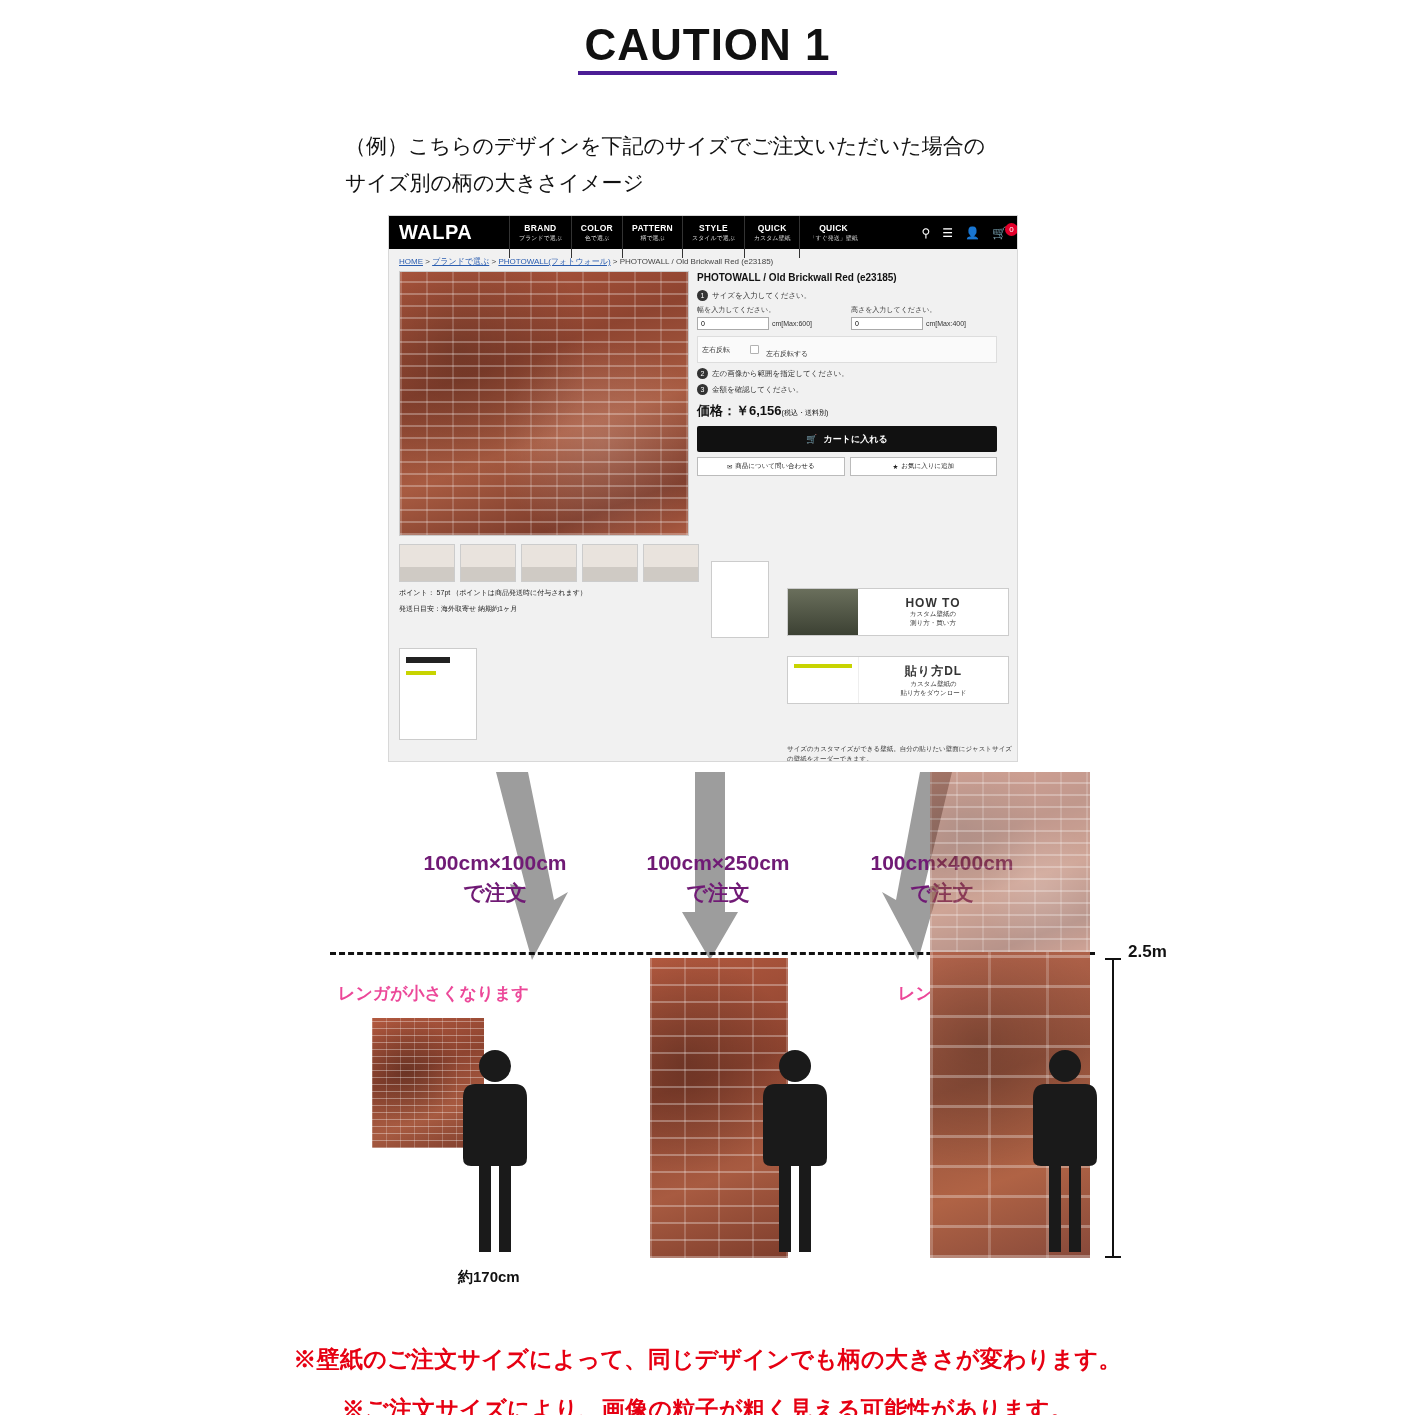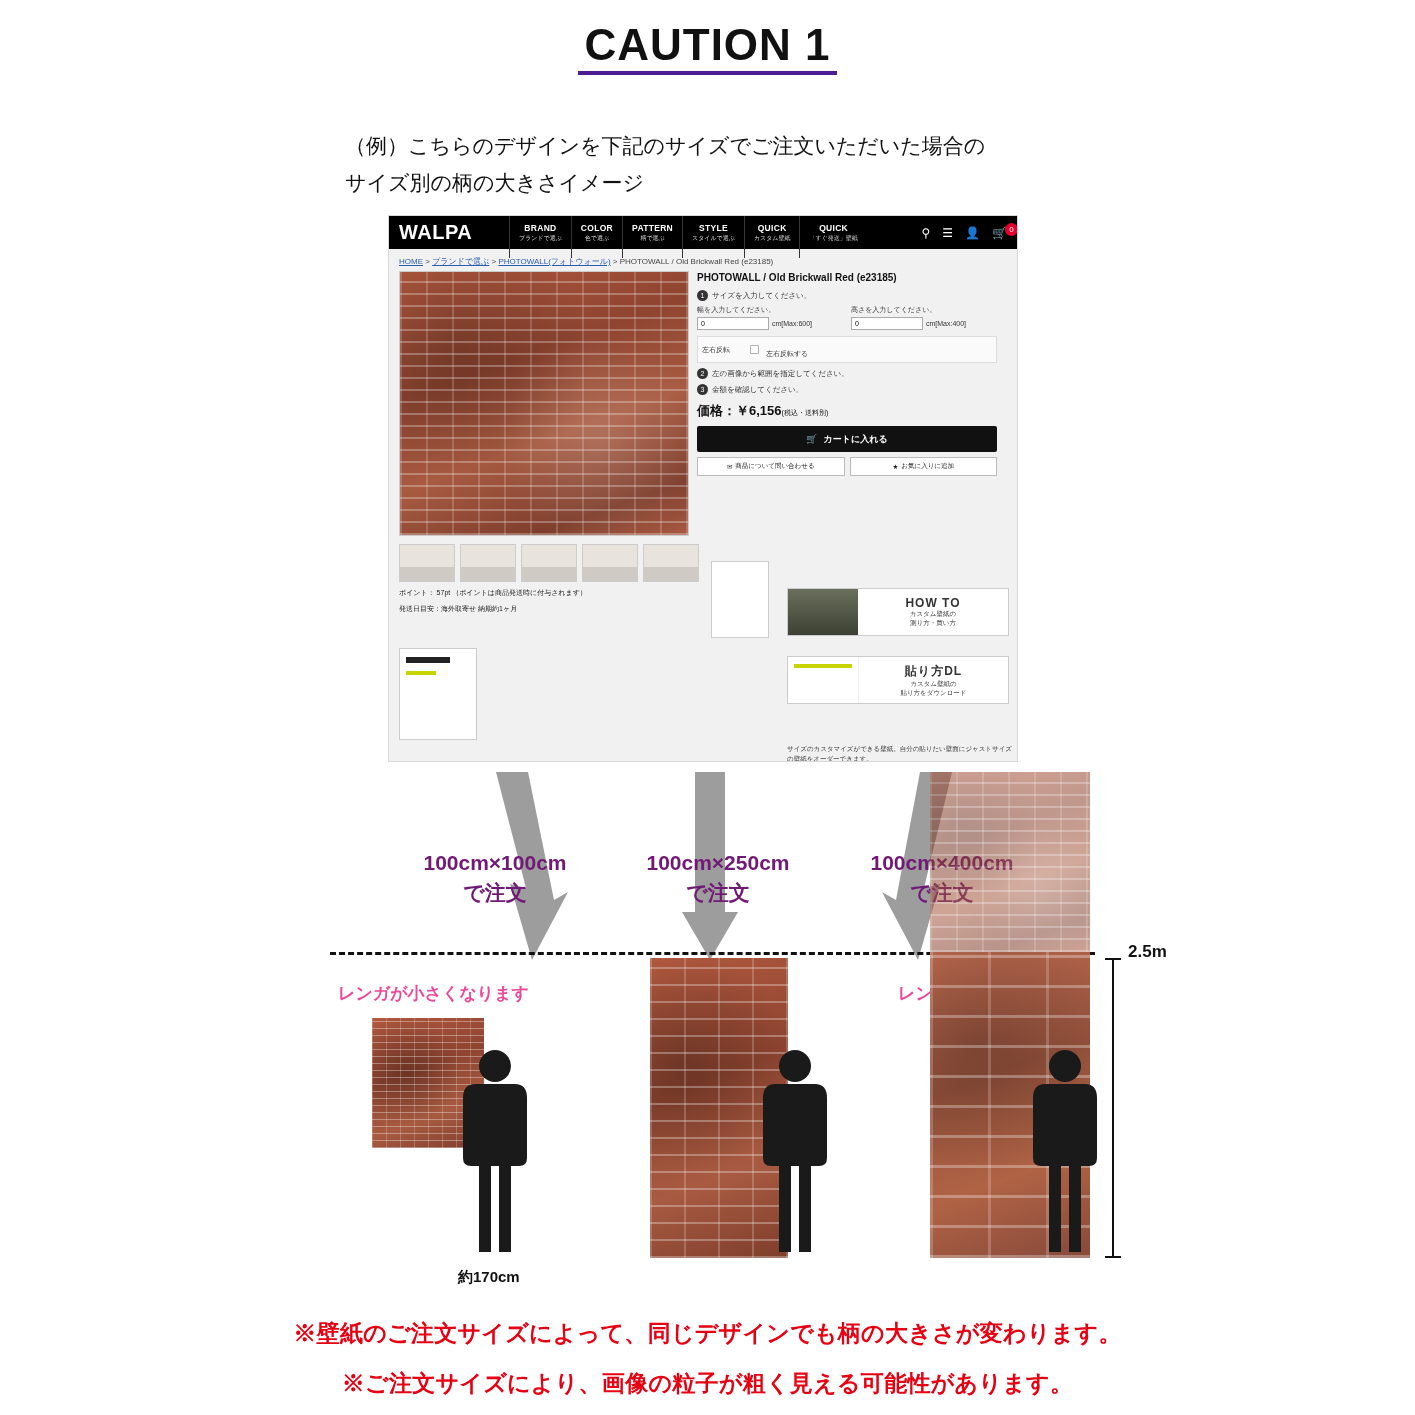--- a/index.html
+++ b/index.html
@@ -159,21 +159,21 @@
 
   .smalltxt{position:absolute;font-size:17px;font-weight:bold;color:#ec4899;}
 
   .panel{position:absolute;border:0;}
   .person{position:absolute;}
 
   .height170{position:absolute;font-size:15px;font-weight:bold;color:#111;}
 
   .warn{
     position:absolute;left:0;width:1415px;text-align:center;
-    color:#e60012;font-size:23px;font-weight:bold;letter-spacing:.3px;
+    color:#e60012;font-size:23px;font-weight:bold;letter-spacing:.3px;margin-top:26px;
   }
 </style>
 </head>
 <body>
 
 <div class="page">
 
   <div class="title">
     <span>CAUTION 1</span>
   </div>

